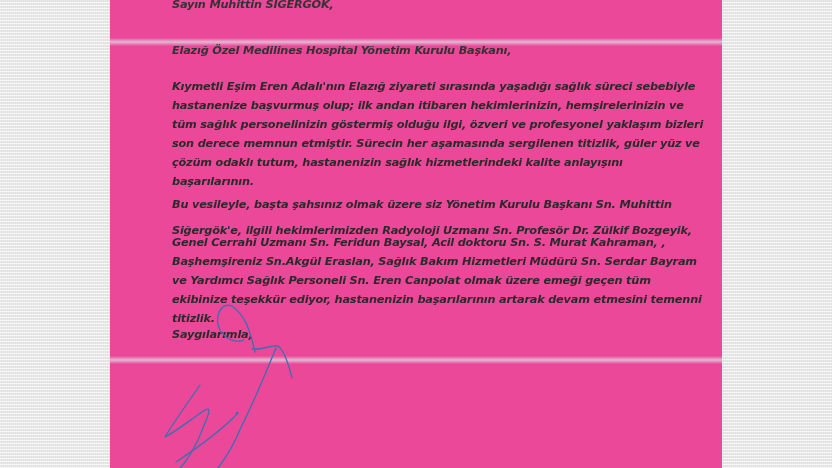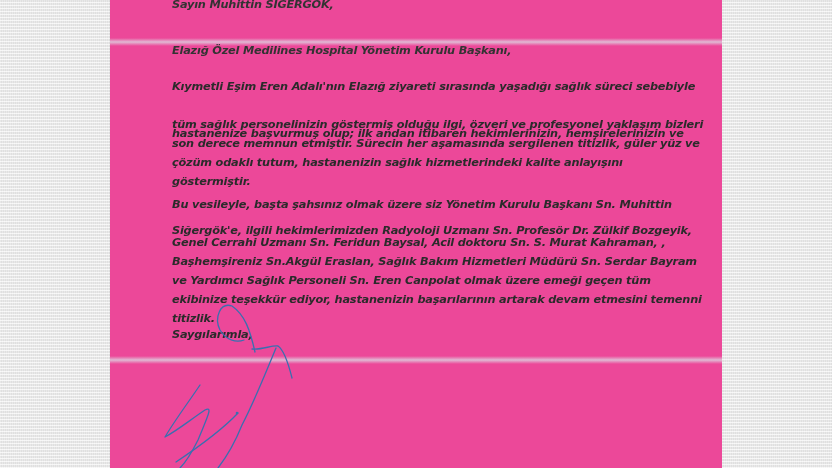--- a/index.html
+++ b/index.html
@@ -67,25 +67,25 @@
 <div class="paper">
   <div class="fold top"></div>
   <div class="fold bottom"></div>
 
   <div class="letter">
     <div class="line bold" style="top:-2px;">Sayın Muhittin SIGERGÖK,</div>
     <div class="line bold" style="top:24px;margin-top:20px;">Elazığ Özel Medilines Hospital Yönetim Kurulu Başkanı,</div>
 
     <div>
       <div class="line" style="top:80px;">Kıymetli Eşim Eren Adalı'nın Elazığ ziyareti sırasında yaşadığı sağlık süreci sebebiyle</div>
-      <div class="line" style="top:99px;margin-top:28px;">hastanenize başvurmuş olup; ilk andan itibaren hekimlerinizin, hemşirelerinizin ve</div>
+      <div class="line" style="top:99px;">hastanenize başvurmuş olup; ilk andan itibaren hekimlerinizin, hemşirelerinizin ve</div>
       <div class="line" style="top:118px;">tüm sağlık personelinizin göstermiş olduğu ilgi, özveri ve profesyonel yaklaşım bizleri</div>
       <div class="line" style="top:137px;">son derece memnun etmiştir. Sürecin her aşamasında sergilenen titizlik, güler yüz ve</div>
       <div class="line" style="top:156px;">çözüm odaklı tutum, hastanenizin sağlık hizmetlerindeki kalite anlayışını</div>
-      <div class="line" style="top:175px;">göstermiştir.</div>
+      <div class="line" style="top:175px;">başarılarının.</div>
     </div>
 
     <div>
       <div class="line" style="top:198px;">Bu vesileyle, başta şahsınız olmak üzere siz Yönetim Kurulu Başkanı Sn. Muhittin</div>
       <div class="line" style="top:224px;">Siğergök'e,  ilgili hekimlerimizden Radyoloji Uzmanı Sn. Profesör Dr. Zülkif Bozgeyik,</div>
       <div class="line" style="top:236px;">Genel Cerrahi Uzmanı Sn. Feridun Baysal, Acil doktoru Sn. S. Murat Kahraman, ,</div>
       <div class="line" style="top:255px;">Başhemşireniz Sn.Akgül Eraslan, Sağlık Bakım Hizmetleri Müdürü Sn. Serdar Bayram</div>
       <div class="line" style="top:274px;">ve Yardımcı Sağlık Personeli Sn. Eren Canpolat olmak üzere emeği geçen tüm</div>
       <div class="line" style="top:293px;">ekibinize teşekkür ediyor, hastanenizin başarılarının artarak devam etmesini temenni</div>
       <div class="line" style="top:312px;">titizlik.</div>

